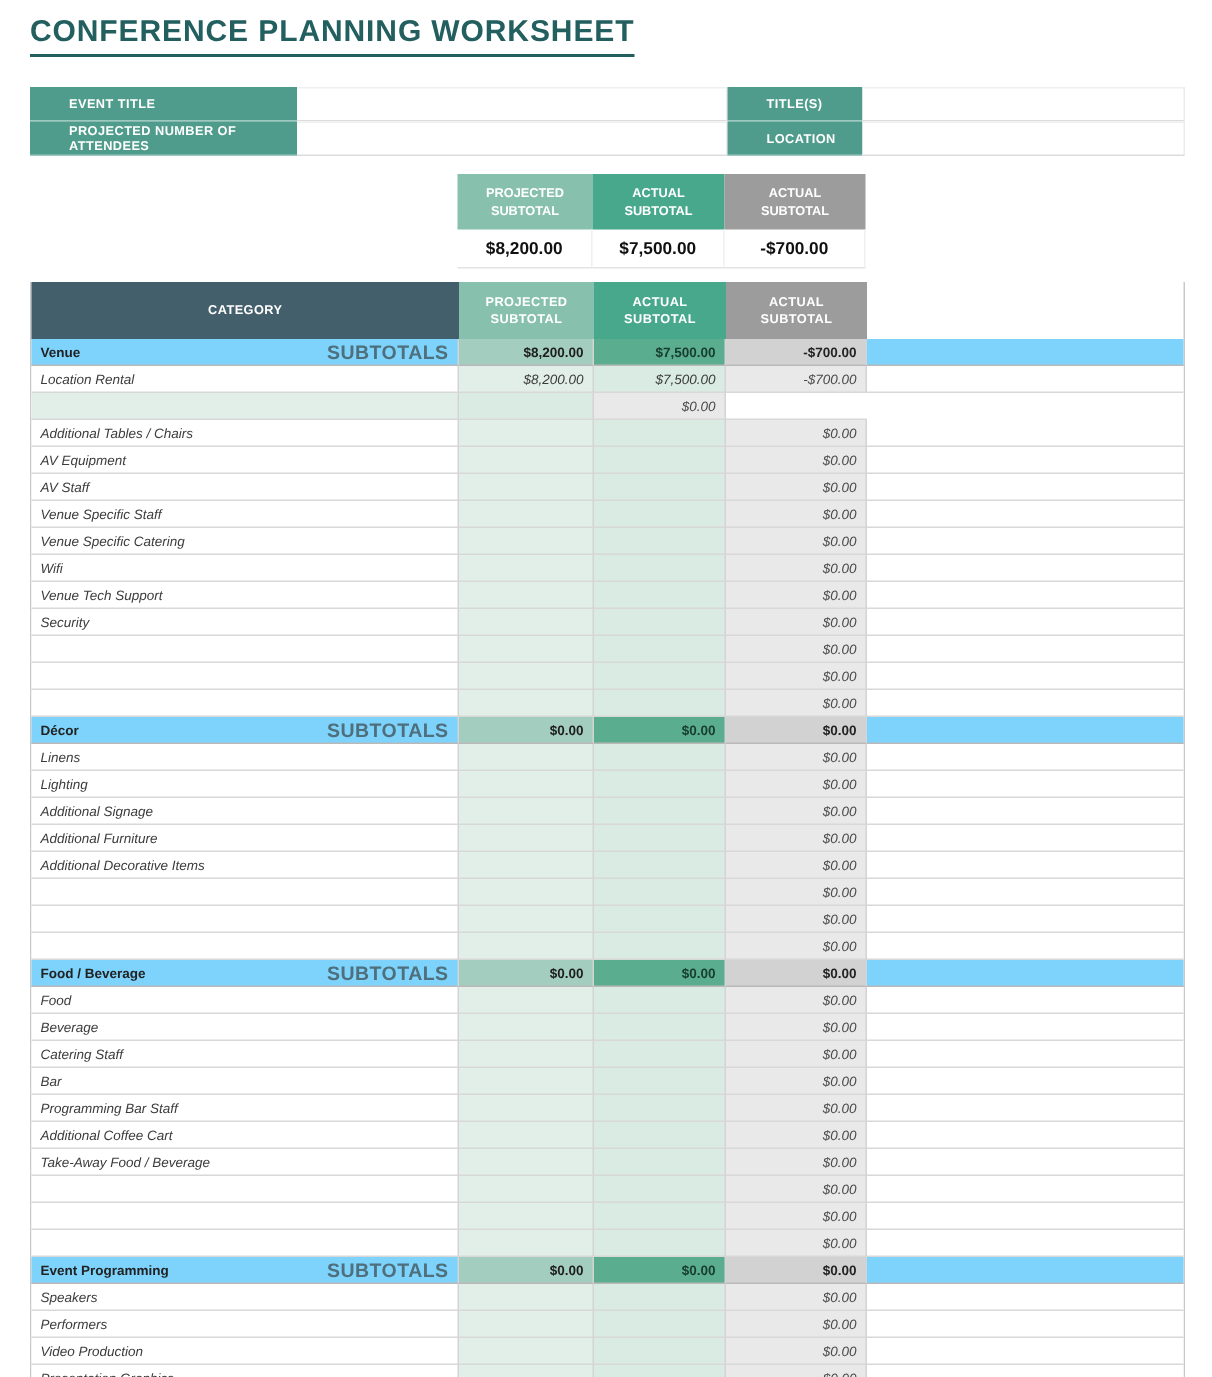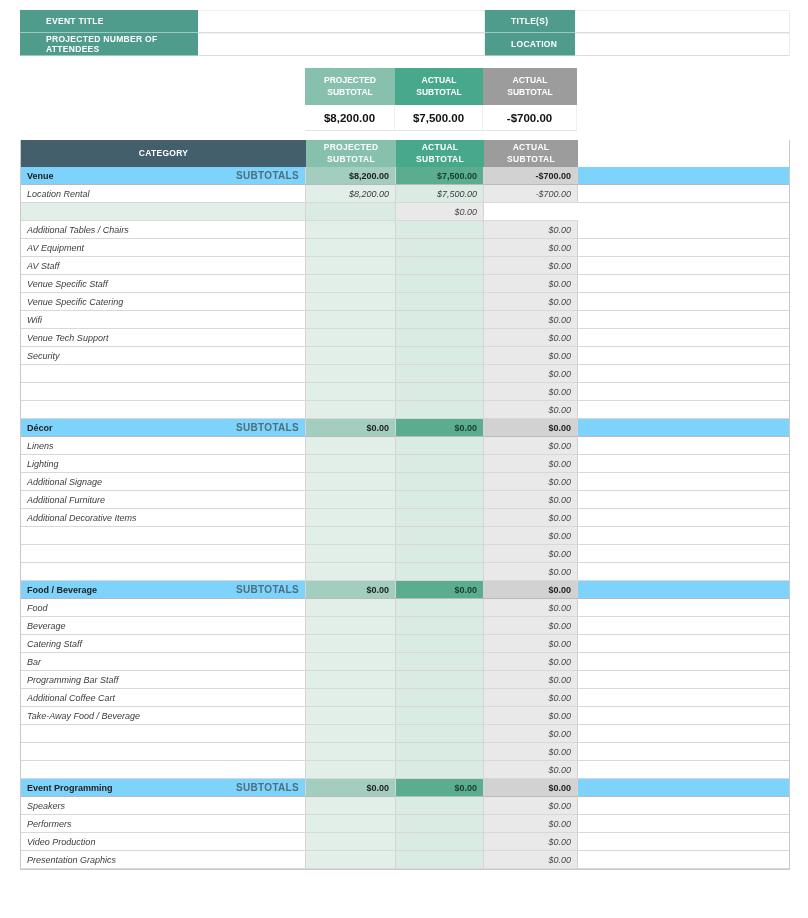--- a/index.html
+++ b/index.html
@@ -34,21 +34,21 @@
   .sum-h.diff { background: #9c9c9c; }
   .summary-values { display: grid; grid-template-columns: 90px 88px 94px; height: 26px; margin-bottom: 9px; }
   .sum-v {
     display: flex; align-items: center; justify-content: center;
     font-size: 11.5px; font-weight: bold; color: #111;
     border-bottom: 1px solid #e3e3e3; border-right: 1px solid #f0f0f0;
   }
 
   
   .table { border: 1px solid #c9c9c9; border-top: none; }
-  .thead { display: grid; grid-template-columns: 285px 90px 88px 94px 1fr; height: 27px; }
+  .thead { display: grid; grid-template-columns: 285px 90px 88px 94px 1fr; height: 38px; }
   .th {
     color: #fff; font-size: 8.5px; font-weight: bold; letter-spacing: 0.3px;
     display: flex; align-items: center; justify-content: center; text-align: center;
     line-height: 1.35; padding: 2px 10px;
   }
   .th.cat, .th.com { background: #435f6b; }
   .th.proj { background: #87c0ad; }
   .th.act  { background: #48a88b; }
   .th.diff { background: #9c9c9c; }
 
@@ -62,30 +62,31 @@
   .cell.num { justify-content: flex-end; }
   .c-proj { background: #e2efe9; }
   .c-act  { background: #d9ebe3; }
   .c-diff { background: #e9e9e9; color: #4a4a4a; }
   .c-com  { border-right: none; }
 
   .section-row { background: #7dd3fc; }
   .section-row .cell { border-bottom: 1px solid #b9b9b9; }
   .sec-cat { justify-content: space-between; }
   .sec-name { font-weight: bold; color: #222; font-size: 9px; }
-  .subtotals-label { font-weight: bold; color: #4e6f7b; font-size: 10px; letter-spacing: 0.3px; }
+  .subtotals-label { font-weight: bold; color: #4e6f7b; font-size: 13px; letter-spacing: 0.3px; }
   .sec-proj { background: #a3cdbf; font-weight: bold; color: #1d1d1d; }
   .sec-act  { background: #5bad90; font-weight: bold; color: #173c30; }
   .sec-diff { background: #d2d2d2; font-weight: bold; color: #222; }
 </style>
 </head>
 <body>
 
 <div class="page">
 
+  <h1 class="title">CONFERENCE PLANNING WORKSHEET</h1>
 
   <div class="info-grid">
     <div class="info-label">EVENT TITLE</div>
     <div class="info-value"></div>
     <div class="info-label">TITLE(S)</div>
     <div class="info-value"></div>
 
     <div class="info-label">PROJECTED NUMBER OF ATTENDEES</div>
     <div class="info-value"></div>
     <div class="info-label">LOCATION</div>

